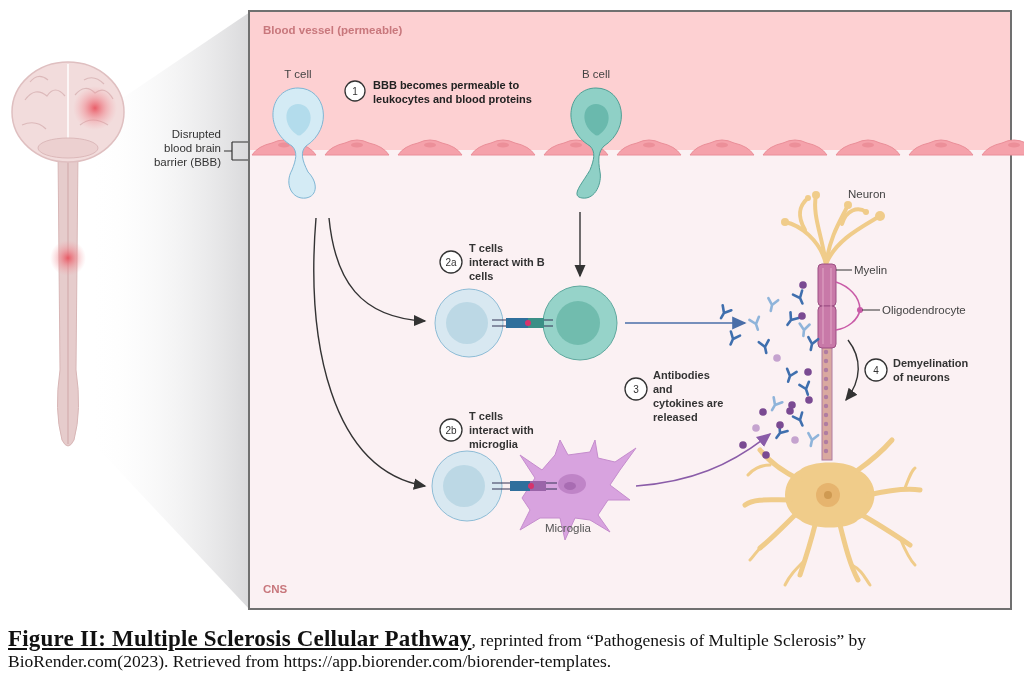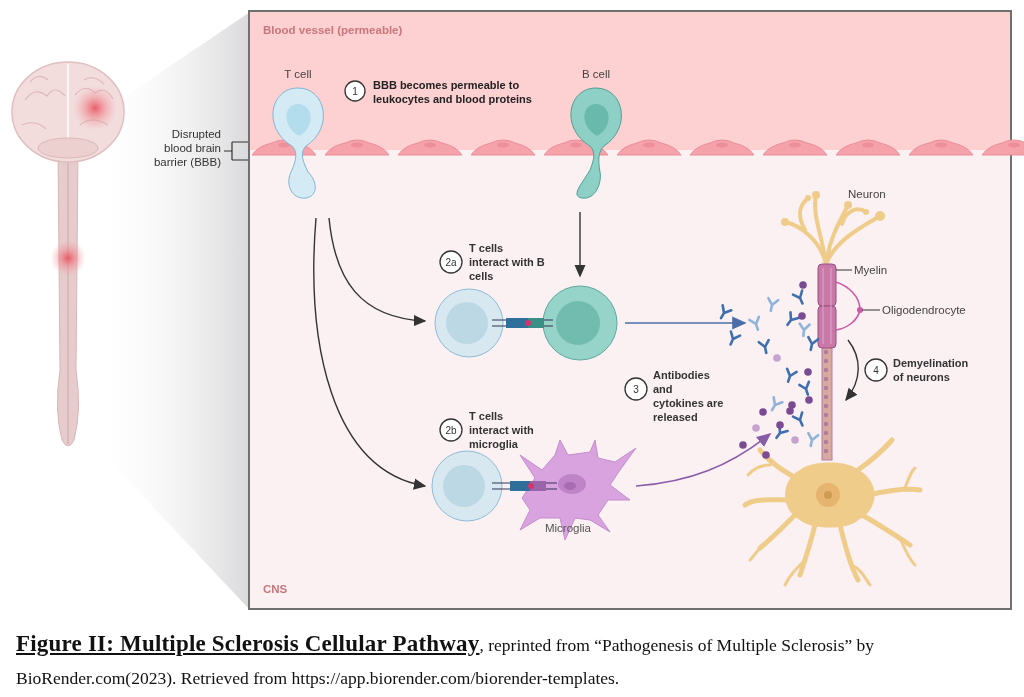--- a/index.html
+++ b/index.html
@@ -1,18 +1,18 @@
 <!DOCTYPE html>
 <html><head>
 <meta charset="utf-8">
 <style>
   html, body { margin: 0; padding: 0; background: #ffffff; }
   body { width: 1024px; height: 697px; position: relative; overflow: hidden; font-family: "Liberation Sans", sans-serif; }
   #stage { position: absolute; left: 0; top: 0; width: 1024px; height: 697px; }
-  .caption { position: absolute; left: 16px; top: 628px; width: 990px; font-family: "Liberation Serif", serif; color: #111; line-height: 32px; }
+  .caption { position: absolute; left: 8px; top: 628px; width: 990px; font-family: "Liberation Serif", serif; color: #111; line-height: 21px; }
   .caption .title { font-weight: bold; font-size: 23px; text-decoration: underline; letter-spacing: 0.2px; }
   .caption .rest { font-size: 17.5px; }
   svg text { font-family: "Liberation Sans", sans-serif; }
 </style>
 </head>
 <body>
 
 <svg id="stage" width="1024" height="697" viewBox="0 0 1024 697" xmlns="http://www.w3.org/2000/svg">
   <defs>
     <linearGradient id="projGrad" x1="0" y1="0" x2="1" y2="0">

